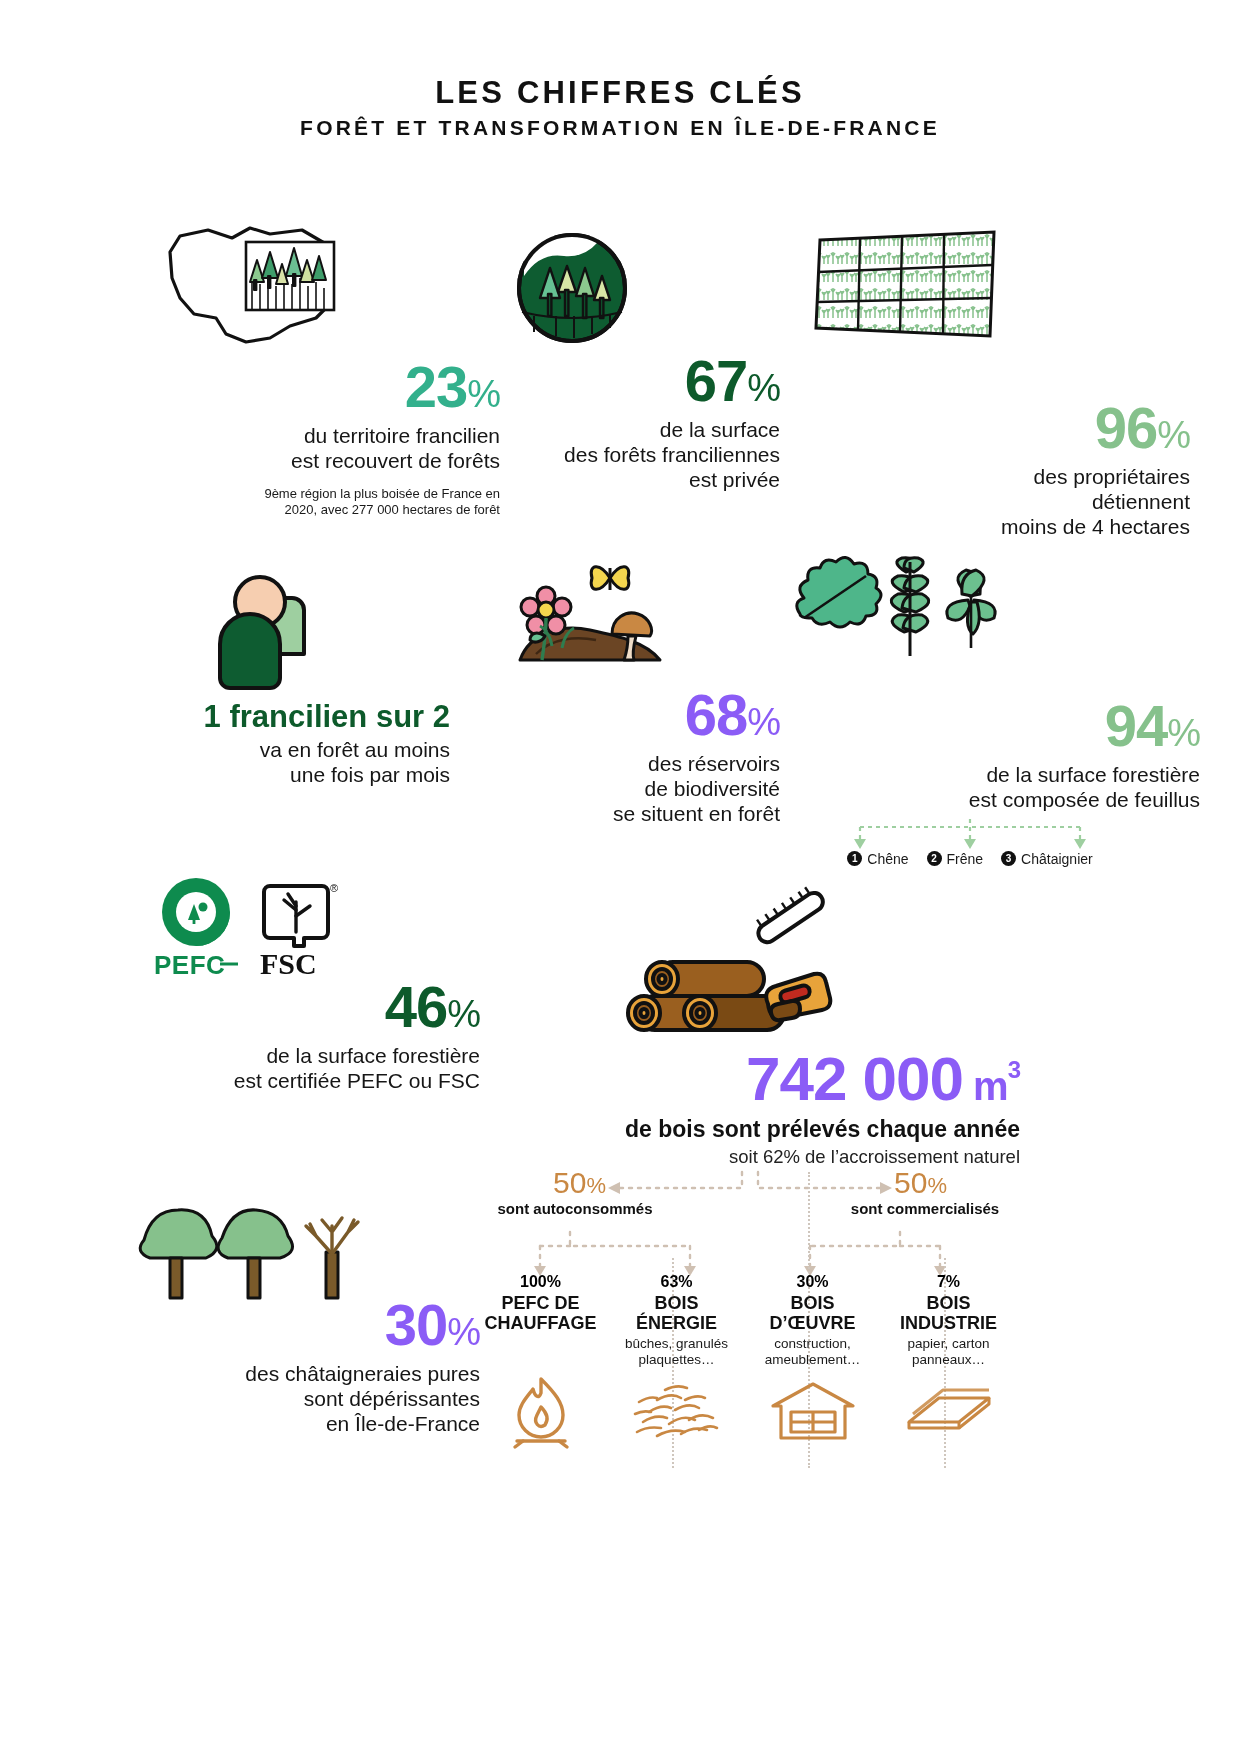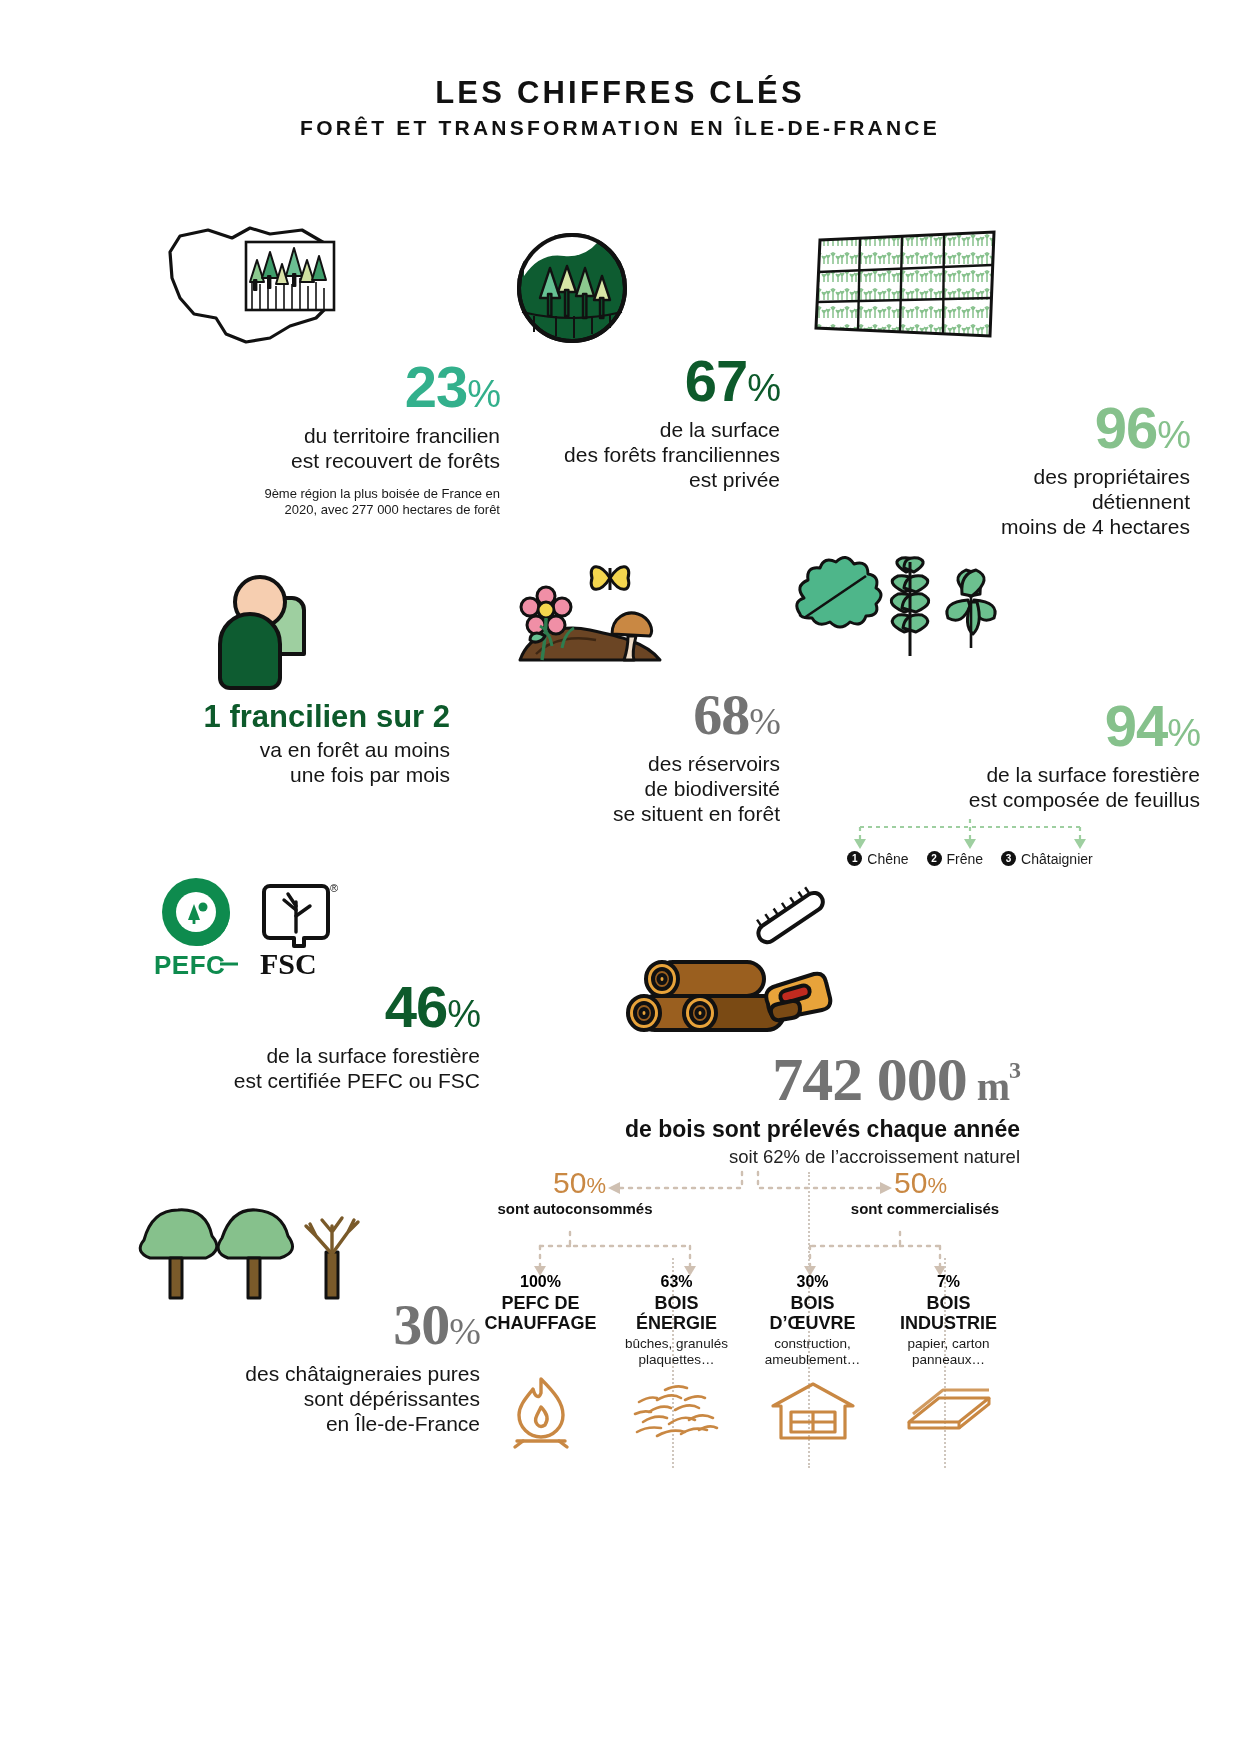--- a/index.html
+++ b/index.html
@@ -30,21 +30,21 @@
     font-size: 58px; font-weight: 600; line-height: 1.0;
     letter-spacing: -1px;
   }
   .big .pct { font-size: 38px; font-weight: 500; }
   .desc { font-size: 21px; line-height: 1.18; color: #161616; margin-top: 8px; }
   .tiny { font-size: 13px; line-height: 1.28; color: #1a1a1a; margin-top: 12px; }
 
   .c-teal   { color: #33b08c; }
   .c-dgreen { color: #0d5a2b; }
   .c-mgreen { color: #86c18c; margin-top: 41px; }
-  .c-brown  { color: #737373; font-family: Liberation Serif, serif; }
+  .c-brown  { color: #8b5cf6; }
   .c-orange { color: #c98843; }
 
   
   .ico { position: absolute; }
 
   
   .species { display: flex; justify-content: center; gap: 18px; font-size: 14px; align-items: center; }
   .species .sp { display: flex; align-items: center; gap: 5px; white-space: nowrap; }
   .badge {
     display: inline-flex; align-items: center; justify-content: center;

